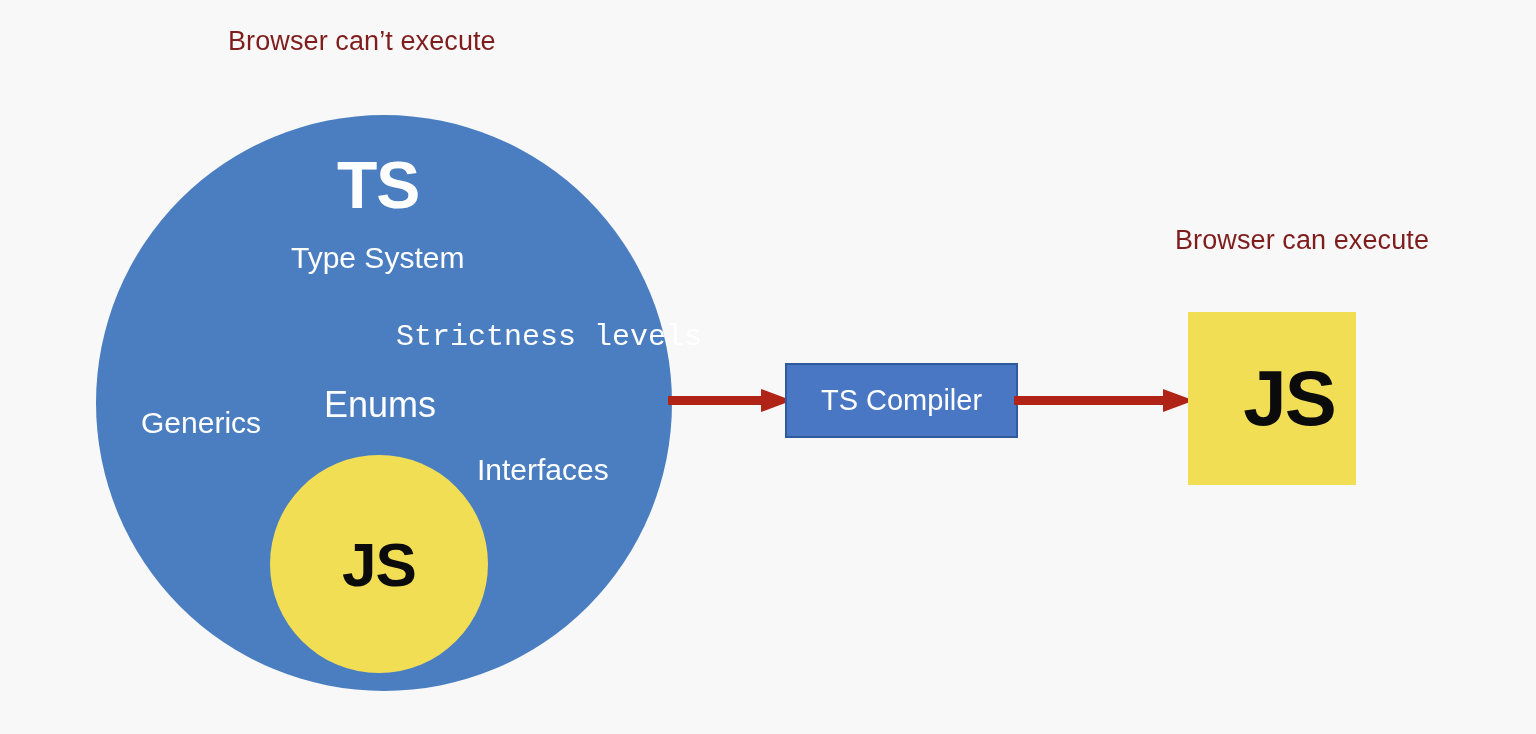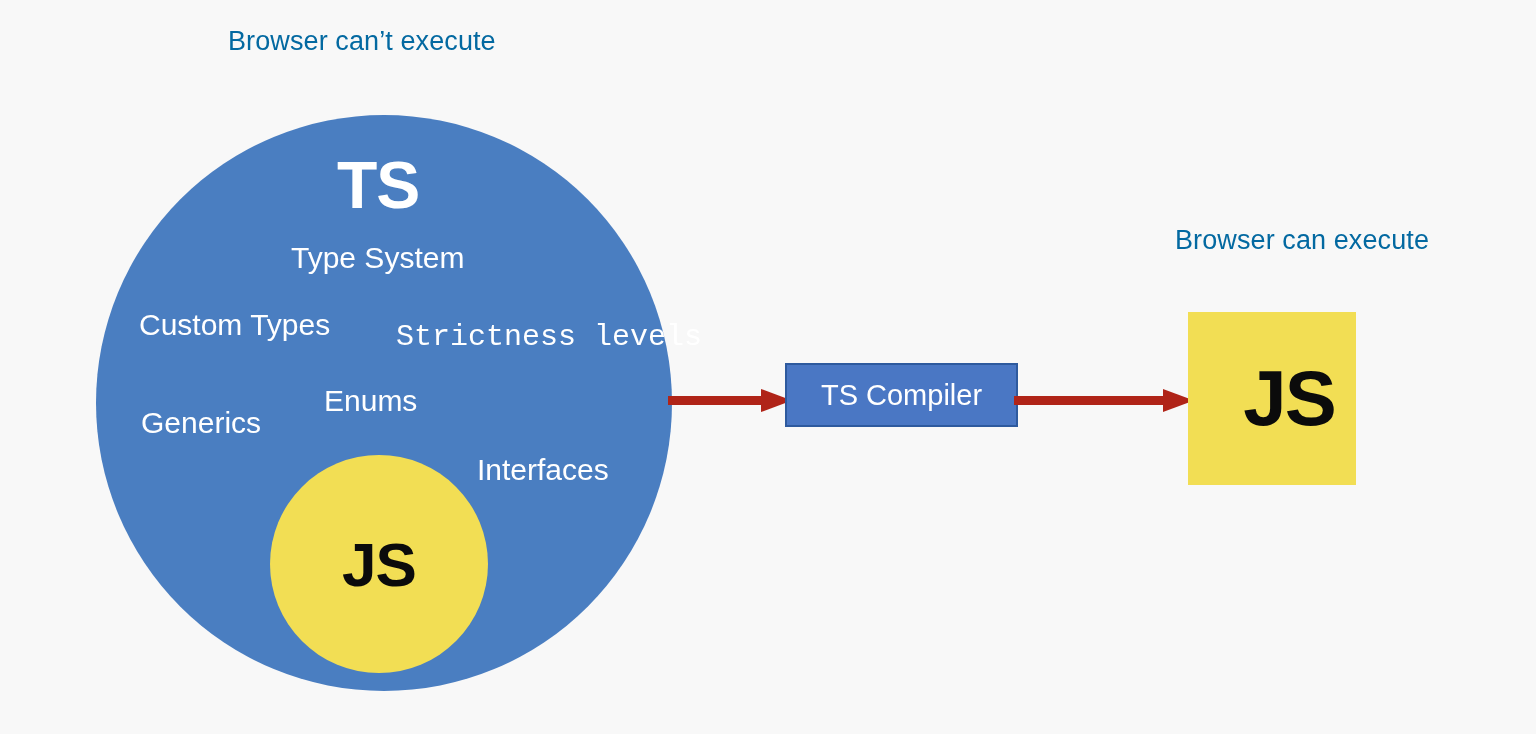--- a/index.html
+++ b/index.html
@@ -15,21 +15,21 @@
     position: relative;
     width: 1536px;
     height: 734px;
     background: #f8f8f8;
     overflow: hidden;
   }
 
   
   .caption {
     position: absolute;
-    color: #0369a1;
+    color: #7f1d1d;
     font-size: 27px;
     font-weight: 400;
     letter-spacing: 0.1px;
     white-space: nowrap;
   }
   #caption-left  { left: 228px; top: 26px; }
   #caption-right { left: 1144px; top: 225px; margin-left: 31px; }
 
   
   #ts-circle {
@@ -52,21 +52,21 @@
     left: 337px;
     top: 152px;
     font-size: 66px;
     font-weight: 700;
     letter-spacing: -1px;
     line-height: 1;
   }
   #ts-type-system   { left: 291px; top: 241px; font-size: 30px; text-align: right; }
   #ts-custom-types  { left: 139px; top: 308px; font-size: 30px; }
   #ts-strictness    { left: 396px; top: 320px; font-size: 30px; font-family: Liberation Mono, monospace; }
-  #ts-enums         { left: 324px; top: 384px; font-size: 30px; }
+  #ts-enums         { left: 324px; top: 384px; font-size: 36px; }
   #ts-generics      { left: 141px; top: 406px; font-size: 30px; }
   #ts-interfaces    { left: 477px; top: 418px; font-size: 30px; margin-top: 35px; }
 
   
   #js-circle {
     position: absolute;
     left: 270px;
     top: 455px;
     width: 218px;
     height: 218px;
@@ -95,21 +95,21 @@
   }
   #arrow-1 { left: 668px; top: 385px; width: 124px; }
   #arrow-2 { left: 1014px; top: 385px; width: 180px; }
 
   
   #compiler-box {
     position: absolute;
     left: 785px;
     top: 363px;
     width: 233px;
-    height: 64px;
+    height: 75px;
     background: #4a77c4;
     border: 2px solid #2e5a9e;
     box-sizing: border-box;
     display: flex;
     align-items: center;
     justify-content: center;
   }
   #compiler-label {
     color: #ffffff;
     font-size: 29px;
@@ -151,21 +151,20 @@
   <div class="caption" id="caption-left">Browser can’t execute</div>
 
   <div class="caption" id="caption-right">Browser can execute</div>
 
   <div id="ts-circle"></div>
 
   <div class="ts-label" id="ts-title">TS</div>
 
   <div class="ts-label" id="ts-type-system">Type System</div>
 
-  <div class="ts-label" id="ts-custom-types">Custom Types</div>
 
   <div class="ts-label" id="ts-strictness">Strictness levels</div>
 
   <div class="ts-label" id="ts-enums">Enums</div>
 
   <div class="ts-label" id="ts-generics">Generics</div>
 
   <div class="ts-label" id="ts-interfaces">Interfaces</div>
 
   <div id="js-circle">

